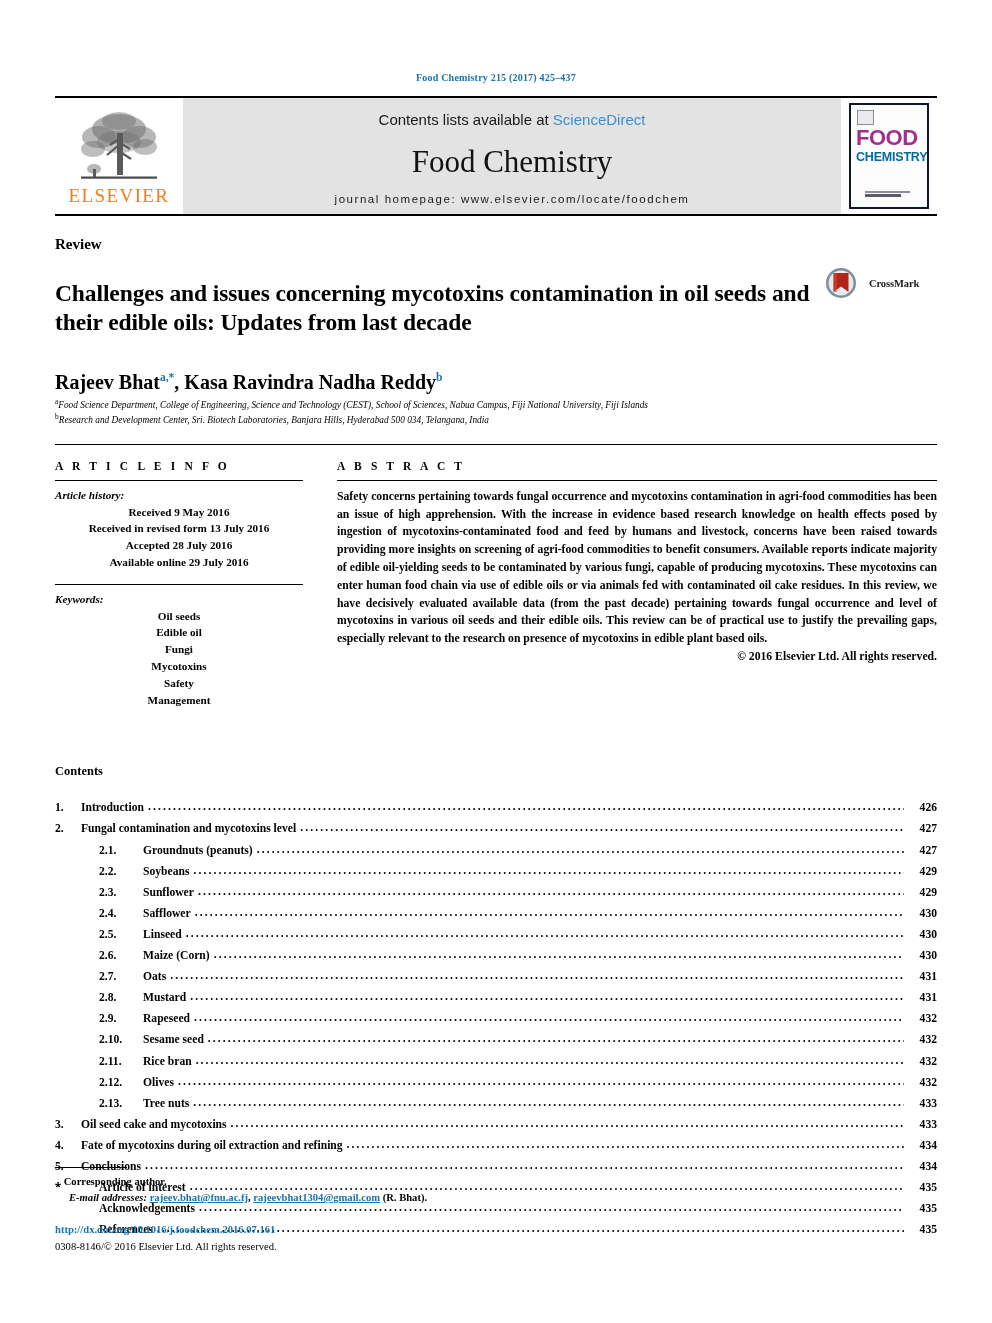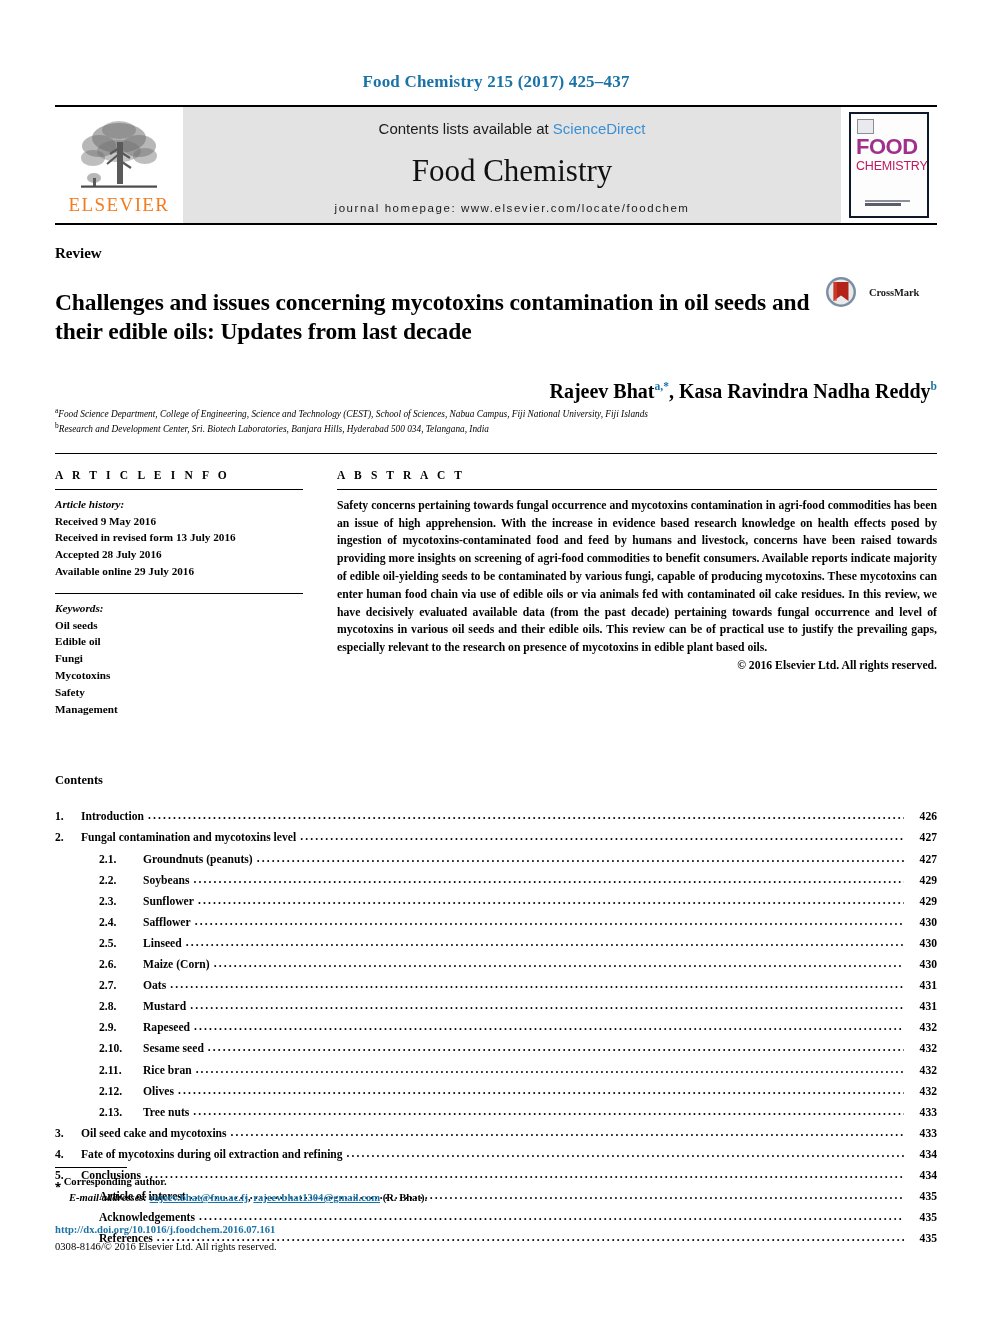--- a/index.html
+++ b/index.html
@@ -13,21 +13,21 @@
     position: relative;
     overflow: hidden;
   }
   .page { position: relative; width: 992px; height: 1323px; padding: 0 55px; }
 
   
   .running-head {
     text-align: center;
     color: #1a73a8;
     font-family: "Liberation Serif", serif;
-    font-size: 17px;
+    font-size: 10px;
     font-weight: bold;
     padding-top: 72px;
     letter-spacing: .2px;
   }
 
   
   .masthead {
     margin-top: 13px;
     border-top: 2.2px solid #000;
     border-bottom: 2.2px solid #000;
@@ -107,23 +107,23 @@
     font-size: 22px;
     font-weight: bold;
     letter-spacing: -0.5px;
     color: #a0308c;
     line-height: .92;
   }
   .cover-chem {
     position: absolute; top: 45px; left: 5px;
     font-family: "Liberation Sans", sans-serif;
     font-size: 12.5px;
-    font-weight: normal;
+    font-weight: bold;
     letter-spacing: -0.2px;
-    color: #be185d;
+    color: #0369a1;
   }
   .cover-foot {
     position: absolute; bottom: 9px; left: 14px; right: 10px;
     height: 7px;
   }
   .cover-foot i {
     display: block; height: 1.6px; background: #8e8e98; margin-bottom: 1.6px;
   }
   .cover-foot i:nth-child(1) { width: 86%; }
   .cover-foot i:nth-child(2) { width: 70%; background:#5c5c66; height:2.4px; }
@@ -158,21 +158,20 @@
     color: #1a1a1a;
     letter-spacing: -.1px;
   }
 
   
   .authors {
     margin-top: 16px;
     font-size: 20px;
     font-weight: bold;
     line-height: 1.2;
-    text-align: right;
   }
   .authors sup { color: #1a73a8; font-size: 11.5px; font-weight: bold; }
   .affils { margin-top: 3px; }
   .affil {
     font-size: 9.3px;
     font-style: italic;
     line-height: 1.45;
     font-family: "Liberation Serif", serif;
   }
   .affil sup { font-style: normal; font-size: 7.4px; }
@@ -192,21 +191,21 @@
     font-size: 11.5px;
     font-weight: bold;
     letter-spacing: 3.2px;
     margin-bottom: 8px;
   }
   .rule { border-top: 1.2px solid #000; }
   .info-group { padding-top: 6px; }
   .info-group .lbl {
     font-size: 11.2px; font-style: italic; font-weight: bold; line-height: 1.5;
   }
-  .info-group .ln { font-size: 11.2px; font-weight: bold; line-height: 1.5; }
+  .info-group .ln { font-size: 11.2px; font-weight: bold; line-height: 1.5; text-align: center; }
   .info-gap { height: 13px; }
   .abs-body {
     padding-top: 7px;
     font-size: 11.7px;
     font-weight: bold;
     line-height: 1.52;
     text-align: justify;
     hyphens: none;
   }
   .abs-copy {

